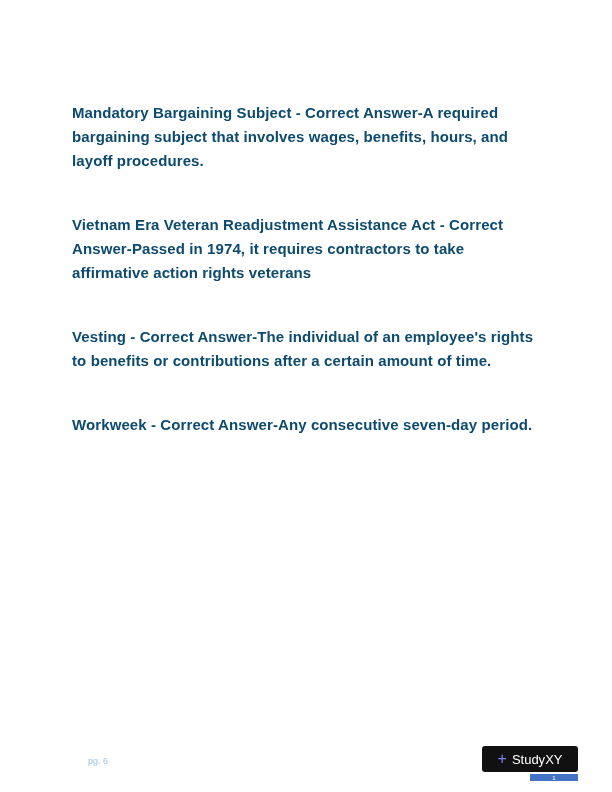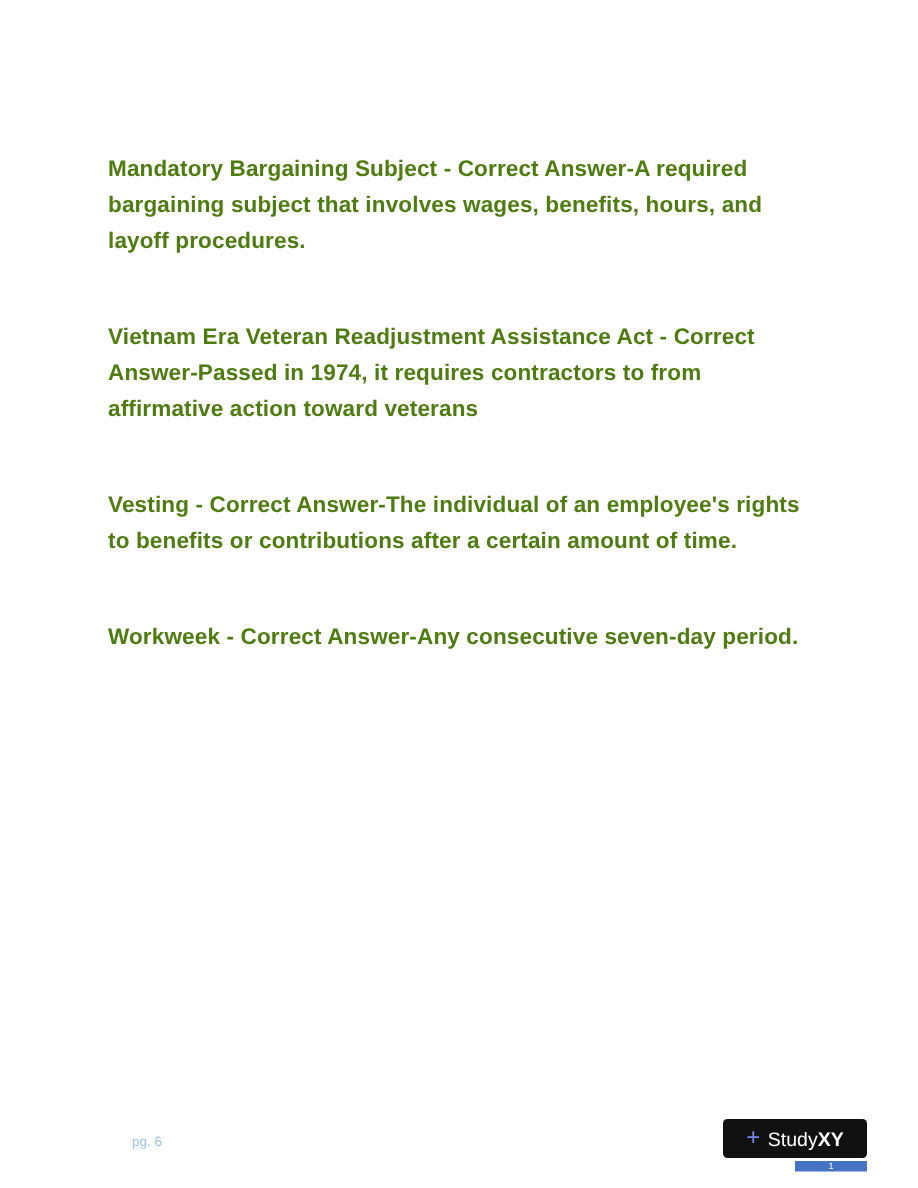--- a/index.html
+++ b/index.html
@@ -19,21 +19,21 @@
     position: absolute;
     left: 72px;
     top: 101px;
     width: 478px;
   }
   .para {
     margin: 0 15px 40px 0;
     font-size: 15px;
     line-height: 24px;
     font-weight: 700;
-    color: #4d7c0f;
+    color: #0c4a6e;
     letter-spacing: 0.1px;
   }
   .footer-page {
     position: absolute;
     left: 88px;
     top: 756px;
     font-size: 9px;
     font-weight: 400;
     color: #9dc3e6;
   }
@@ -59,21 +59,21 @@
     margin-top: -1px;
   }
   .logo-text {
     color: #ffffff;
     font-size: 13px;
     font-weight: 400;
     line-height: 1;
     white-space: nowrap;
   }
   .logo-text .xy {
-    font-weight: 700;
+    font-weight: 400;
   }
   .logo-substrip {
     position: absolute;
     right: 34px;
     bottom: 11px;
     width: 48px;
     height: 7px;
     background: #4472c4;
     display: flex;
     align-items: center;
@@ -83,21 +83,21 @@
     line-height: 1;
   }
 </style>
 </head>
 <body>
 
 <div class="page">
 
   <div class="content">
     <p class="para">Mandatory Bargaining Subject - Correct Answer-A required bargaining subject that involves wages, benefits, hours, and layoff procedures.</p>
-    <p class="para">Vietnam Era Veteran Readjustment Assistance Act - Correct Answer-Passed in 1974, it requires contractors to from affirmative action toward veterans</p>
+    <p class="para">Vietnam Era Veteran Readjustment Assistance Act - Correct Answer-Passed in 1974, it requires contractors to take affirmative action rights veterans</p>
     <p class="para">Vesting - Correct Answer-The individual of an employee's rights to benefits or contributions after a certain amount of time.</p>
     <p class="para">Workweek - Correct Answer-Any consecutive seven-day period.</p>
   </div>
 
   <div class="footer-page">pg. 6</div>
 
   <div class="logo-badge">
     <span class="logo-plus">+</span>
     <span class="logo-text"><span>Study</span><span class="xy">XY</span></span>
   </div>

